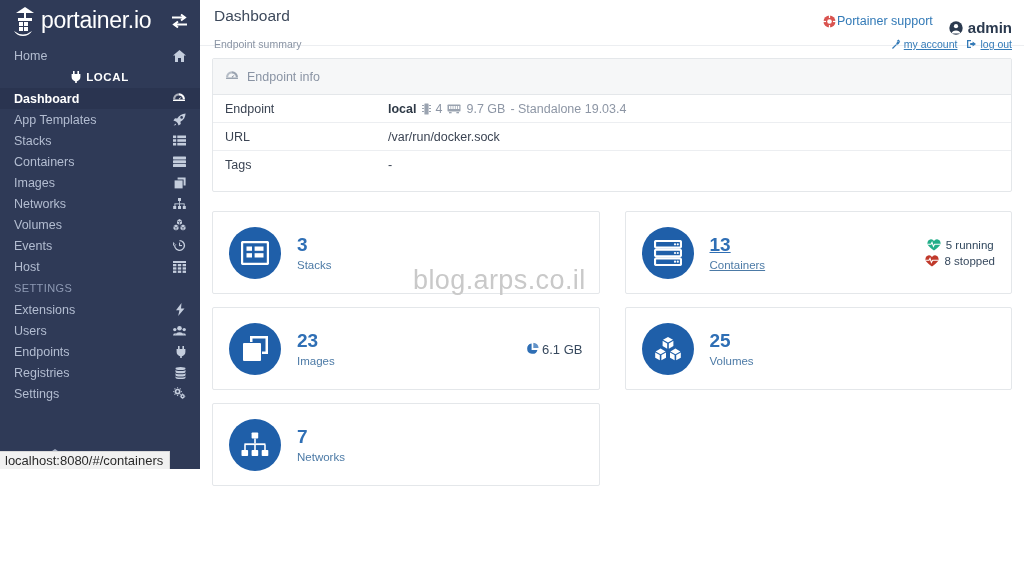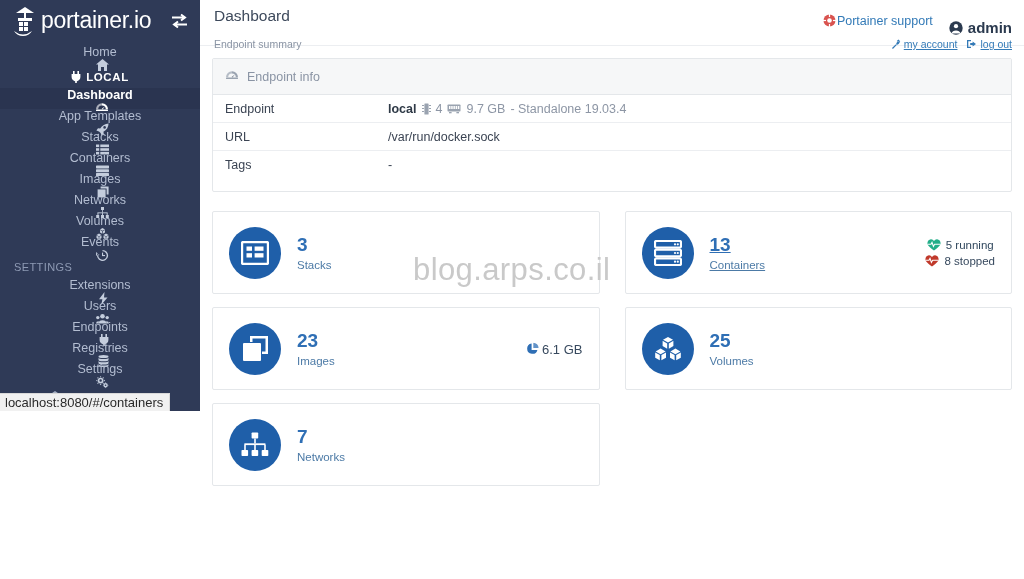--- a/index.html
+++ b/index.html
@@ -6,21 +6,21 @@
   html, body {
     width: 1024px; height: 579px;
     font-family: "Liberation Sans", sans-serif;
     background: #ffffff;
     overflow: hidden;
   }
   #app { position: relative; width: 1024px; height: 579px; display: flex; }
 
   
   #sidebar {
-    width: 200px; height: 411px;
+    width: 200px; height: 469px;
     background: #2f3a57;
     flex: 0 0 200px;
     position: relative;
     color: #a5b0c6;
     overflow: hidden;
   }
   .brand {
     height: 41px;
     display: flex; align-items: center;
     padding: 0 12px 0 10px;
@@ -44,21 +44,20 @@
 
   .side-link {
     height: 21px;
     display: flex; align-items: center;
     padding: 0 14px 0 14px;
     font-size: 12.5px;
     color: #b3bdd1;
     cursor: pointer;
     position: relative;
     white-space: nowrap;
-    flex-direction: column;
   }
   .side-link .lbl { flex: 1; }
   .side-link .ico {
     width: 18px; text-align: center;
     display: flex; align-items: center; justify-content: flex-end;
     color: #c4cddd;
   }
   .side-link.active {
     background: #2a3450;
     color: #ffffff;
@@ -104,21 +103,21 @@
   }
   .page-title { font-size: 15.5px; color: #3e4a5c; line-height: 19px; font-weight: 400; }
   .page-sub { font-size: 10.5px; color: #8a94a4; margin-top: 13px; }
 
   .topright {
     position: absolute; right: 12px; top: 5px;
     text-align: right;
   }
   .tr-row1 { display: flex; align-items: center; justify-content: flex-end; gap: 16px; }
   .support-link {
-    display: flex; align-items: center; gap: 1px;
+    display: flex; align-items: flex-end; gap: 1px;
     color: #337ab7; font-size: 12.5px; cursor: pointer;
   }
   .admin-block { display: flex; align-items: center; gap: 5px; color: #2b3a4f; font-size: 15px; font-weight: 700; margin-top: 14px; }
   .tr-row2 { display: flex; align-items: center; justify-content: flex-end; gap: 10px; margin-top: 2px; }
   .mini-link {
     display: flex; align-items: center; gap: 3px;
     color: #337ab7; font-size: 10.5px; cursor: pointer;
   }
   .mini-link .mtxt { text-decoration: underline; }
 
@@ -188,22 +187,22 @@
   }
   .stat-line.running { color: #31485e; justify-content: center; }
   .size-line {
     display: flex; align-items: center; justify-content: flex-end; gap: 3px;
     font-size: 13px; color: #37495e;
   }
 
   
   .watermark {
     position: absolute;
-    left: 213px; top: 252px;
-    font-size: 31px;
+    left: 213px; top: 265px;
+    font-size: 27px;
     color: #c9c9c9;
     letter-spacing: .4px;
     pointer-events: none;
     user-select: none;
   }
 
   
   .status-tip {
     position: absolute;
     left: 0; bottom: 0;
@@ -356,20 +355,37 @@
             </svg>
           </span>
         </div>
         <div class="side-link">
           <span class="lbl">Events</span>
                  <span class="ico">
             <svg width="13" height="13" viewBox="0 0 13 13">
               <path d="M6.5 1 A5.5 5.5 0 1 1 1.6 4.2 L0.2 3 L0 6.6 L3.5 5.9 L2.6 5 A4.2 4.2 0 1 0 6.5 2.3 z" fill="currentColor"></path>
                 <rect x="6" y="3.6" width="1.1" height="3.4" fill="currentColor"></rect>
                 <rect x="6" y="6" width="3" height="1.1" fill="currentColor"></rect>
+            </svg>
+          </span>
+        </div>
+        <div class="side-link">
+          <span class="lbl">Host</span>
+                 <span class="ico">
+            <svg width="13" height="12" viewBox="0 0 13 12">
+              <rect x="0" y="0" width="13" height="2" fill="currentColor"></rect>
+                <rect x="0" y="3" width="3.4" height="2.3" fill="currentColor"></rect>
+                <rect x="4.8" y="3" width="3.4" height="2.3" fill="currentColor"></rect>
+                <rect x="9.6" y="3" width="3.4" height="2.3" fill="currentColor"></rect>
+                <rect x="0" y="6.3" width="3.4" height="2.3" fill="currentColor"></rect>
+                <rect x="4.8" y="6.3" width="3.4" height="2.3" fill="currentColor"></rect>
+                <rect x="9.6" y="6.3" width="3.4" height="2.3" fill="currentColor"></rect>
+                <rect x="0" y="9.6" width="3.4" height="2.3" fill="currentColor"></rect>
+                <rect x="4.8" y="9.6" width="3.4" height="2.3" fill="currentColor"></rect>
+                <rect x="9.6" y="9.6" width="3.4" height="2.3" fill="currentColor"></rect>
             </svg>
           </span>
         </div>
       </div>
 
     <div class="section-head">SETTINGS</div>
 
     <div id="nav-settings">
         <div class="side-link">
           <span class="lbl">Extensions</span>

